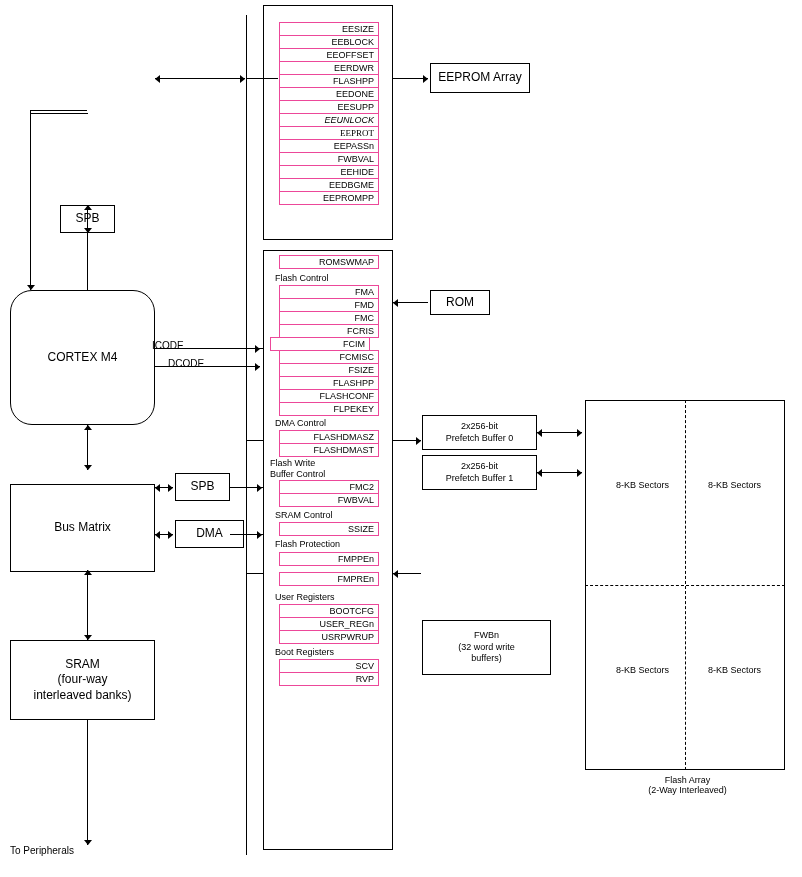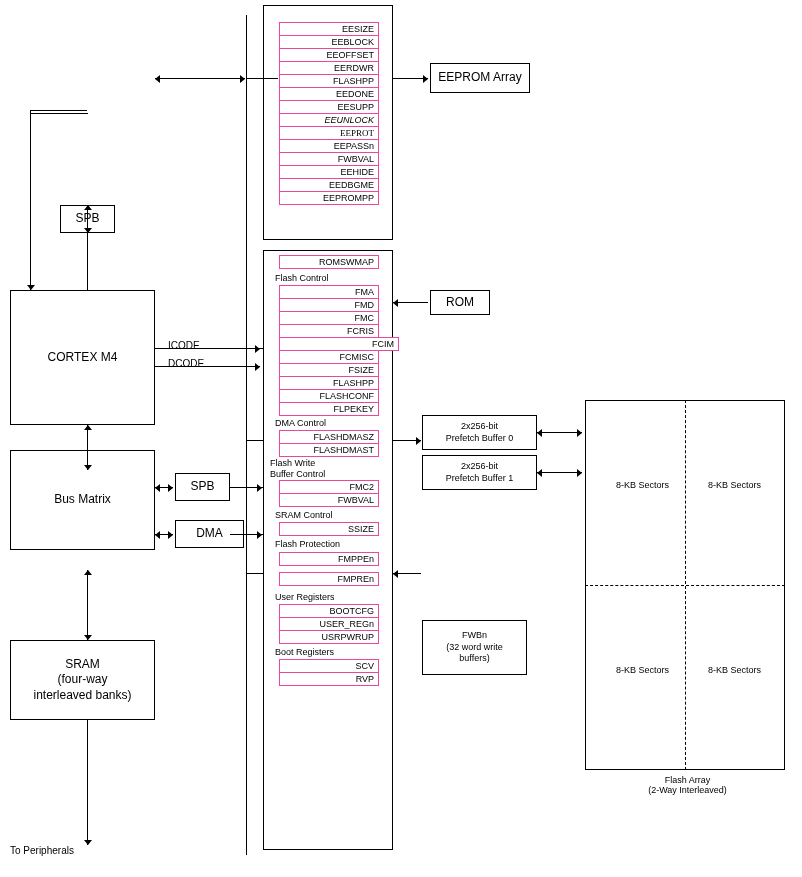--- a/index.html
+++ b/index.html
@@ -164,21 +164,21 @@
   </div>
 
   <div class="reg-box" style="left:279px; top:255px; width:100px;">ROMSWMAP</div>
 
   <div class="section-label" style="left:275px; top:273px;">Flash Control</div>
 
   <div class="reg-box" style="left:279px; top:285px; width:100px;">FMA</div>
   <div class="reg-box" style="left:279px; top:298px; width:100px;">FMD</div>
   <div class="reg-box" style="left:279px; top:311px; width:100px;">FMC</div>
   <div class="reg-box" style="left:279px; top:324px; width:100px;">FCRIS</div>
-  <div class="reg-box" style="left:279px; top:337px; width:120px;">FCIM</div>
+  <div class="reg-box" style="left:270px; top:337px; width:100px;">FCIM</div>
   <div class="reg-box" style="left:279px; top:350px; width:100px;">FCMISC</div>
   <div class="reg-box" style="left:279px; top:363px; width:100px;">FSIZE</div>
   <div class="reg-box" style="left:279px; top:376px; width:100px;">FLASHPP</div>
   <div class="reg-box" style="left:279px; top:389px; width:100px;">FLASHCONF</div>
   <div class="reg-box" style="left:279px; top:402px; width:100px;">FLPEKEY</div>
 
   <div class="section-label" style="left:275px; top:418px;">DMA Control</div>
   <div class="reg-box" style="left:279px; top:430px; width:100px;">FLASHDMASZ</div>
   <div class="reg-box" style="left:279px; top:443px; width:100px;">FLASHDMAST</div>
 
@@ -216,47 +216,47 @@
   <div class="box" style="left:422px; top:455px; width:115px; height:35px; text-align:center;">
     <span class="box-label" style="font-size:9px; white-space:pre-line;">2x256-bit
 Prefetch Buffer 1</span>
   </div>
 
   <div class="line-h arrow-right" style="left:393px; top:440px; width:28px;"></div>
 
   <div class="line-h arrow-both-h" style="left:537px; top:432px; width:45px;"></div>
   <div class="line-h arrow-both-h" style="left:537px; top:472px; width:45px;"></div>
 
-  <div class="box" style="left:422px; top:620px; width:105px; height:55px; text-align:center;">
+  <div class="box" style="left:422px; top:620px; width:129px; height:55px; text-align:center;">
     <span class="box-label" style="font-size:9px; white-space:pre-line;">FWBn
 (32 word write
 buffers)</span>
   </div>
 
   <div class="line-h arrow-left" style="left:393px; top:573px; width:28px;"></div>
 
-  <div class="box" style="left:10px; top:290px; width:145px; height:135px;">
+  <div class="box" style="left:10px; top:290px; width:145px; height:135px;border-radius:22px;">
     <span class="box-label">CORTEX M4</span>
   </div>
 
-  <div class="text-label" style="left:168px; top:340px;">ICODE</div>
+  <div class="text-label" style="left:152px; top:340px;">ICODE</div>
   <div class="line-h arrow-right" style="left:155px; top:348px; width:105px;"></div>
 
   <div class="text-label" style="left:168px; top:358px;">DCODE</div>
   <div class="line-h arrow-right" style="left:155px; top:366px; width:105px;"></div>
 
   <div class="box" style="left:60px; top:205px; width:55px; height:28px;">
     <span class="box-label">SPB</span>
   </div>
 
   <div class="line-v" style="left:87px; top:233px; height:57px;"></div>
 
   <div class="line-v arrow-both-v" style="left:87px; top:205px; height:28px;"></div>
 
-  <div class="box" style="left:10px; top:450px; width:145px; height:100px;">
+  <div class="box" style="left:10px; top:484px; width:145px; height:88px;">
     <span class="box-label">Bus Matrix</span>
   </div>
 
   <div class="line-v arrow-both-v" style="left:87px; top:425px; height:45px;"></div>
 
   <div class="box" style="left:175px; top:473px; width:55px; height:28px;">
     <span class="box-label">SPB</span>
   </div>
 
   <div class="line-h arrow-both-h" style="left:155px; top:487px; width:18px;"></div>

